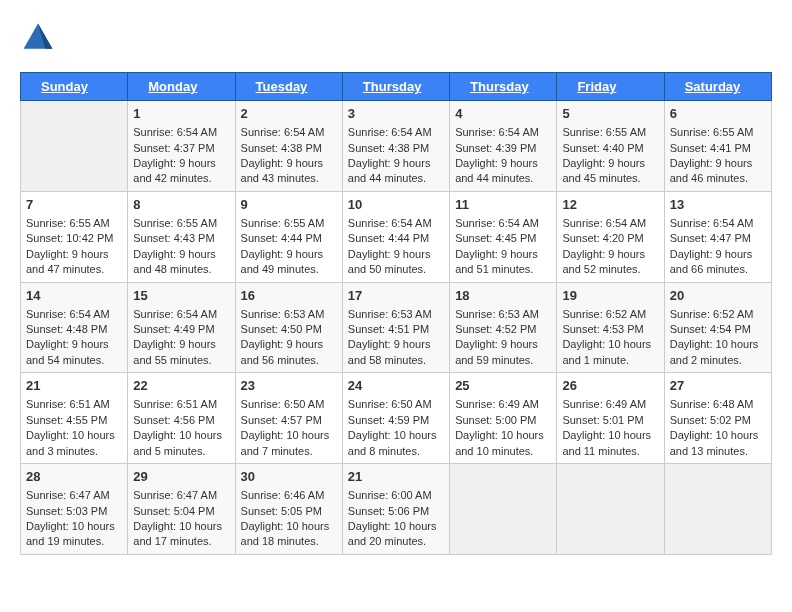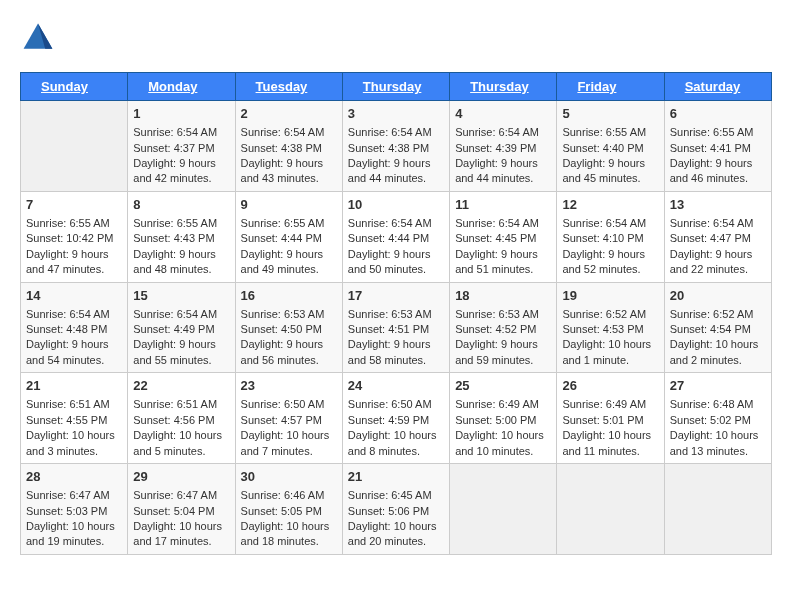--- a/index.html
+++ b/index.html
@@ -195,30 +195,30 @@
         <td>
           <span class="day-number">11</span>
           <div>Sunrise: 6:54 AM</div>
           <div>Sunset: 4:45 PM</div>
           <div>Daylight: 9 hours</div>
           <div>and 51 minutes.</div>
         </td>
         <td>
           <span class="day-number">12</span>
           <div>Sunrise: 6:54 AM</div>
-          <div>Sunset: 4:10 PM</div>
+          <div>Sunset: 4:20 PM</div>
           <div>Daylight: 9 hours</div>
           <div>and 52 minutes.</div>
         </td>
         <td>
           <span class="day-number">13</span>
           <div>Sunrise: 6:54 AM</div>
           <div>Sunset: 4:47 PM</div>
           <div>Daylight: 9 hours</div>
-          <div>and 22 minutes.</div>
+          <div>and 66 minutes.</div>
         </td>
       </tr>
       <tr>
         <td>
           <span class="day-number">14</span>
           <div>Sunrise: 6:54 AM</div>
           <div>Sunset: 4:48 PM</div>
           <div>Daylight: 9 hours</div>
           <div>and 54 minutes.</div>
         </td>
@@ -333,21 +333,21 @@
         </td>
         <td>
           <span class="day-number">30</span>
           <div>Sunrise: 6:46 AM</div>
           <div>Sunset: 5:05 PM</div>
           <div>Daylight: 10 hours</div>
           <div>and 18 minutes.</div>
         </td>
         <td>
           <span class="day-number">21</span>
-          <div>Sunrise: 6:45 AM</div>
+          <div>Sunrise: 6:00 AM</div>
           <div>Sunset: 5:06 PM</div>
           <div>Daylight: 10 hours</div>
           <div>and 20 minutes.</div>
         </td>
         <td class="empty"></td>
         <td class="empty"></td>
         <td class="empty"></td>
       </tr>
     </tbody>
 </table>

